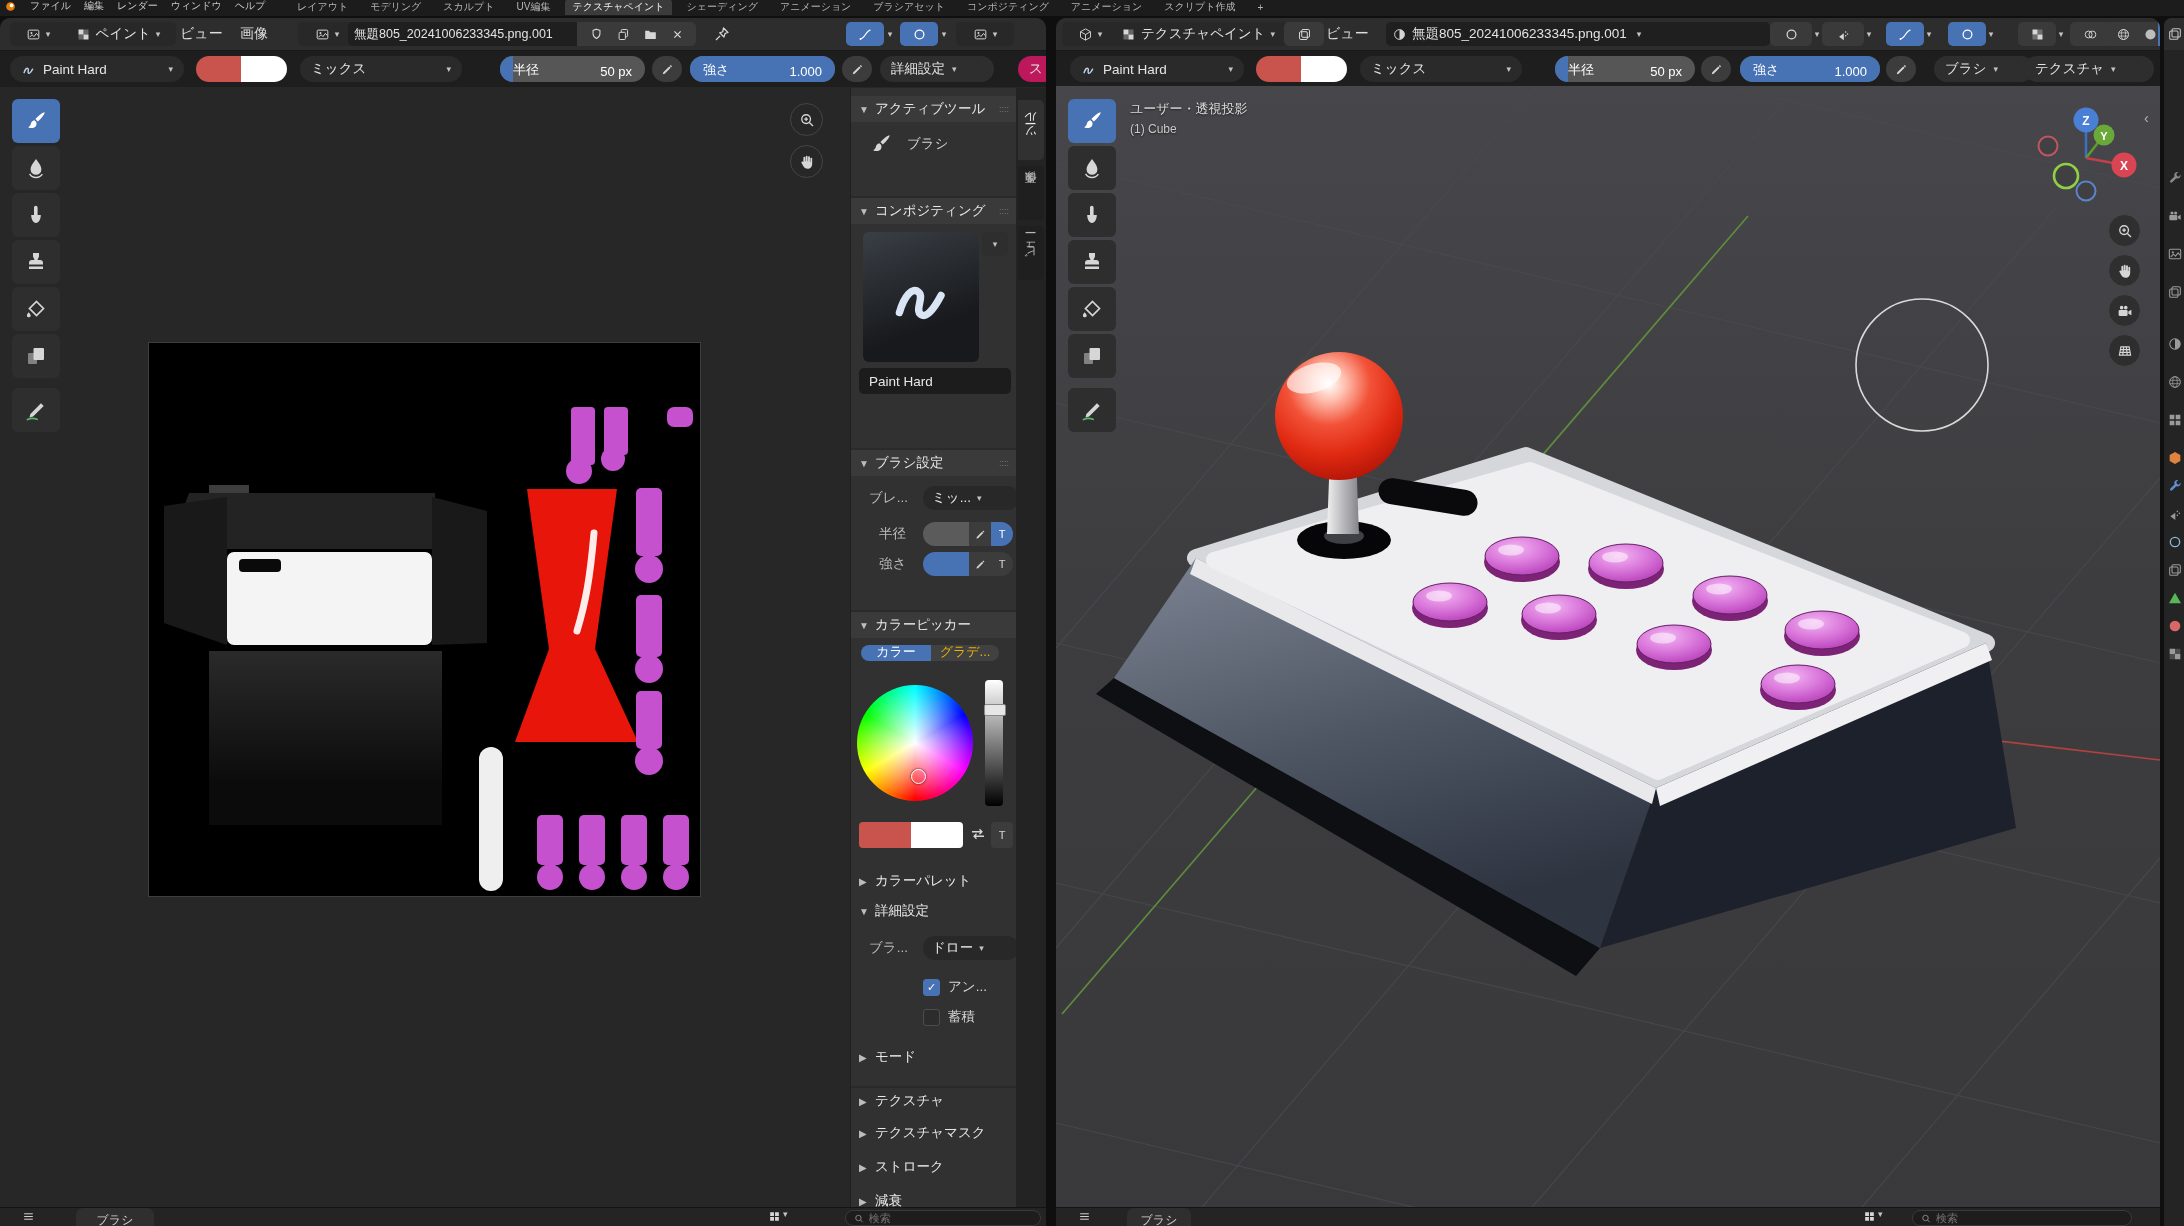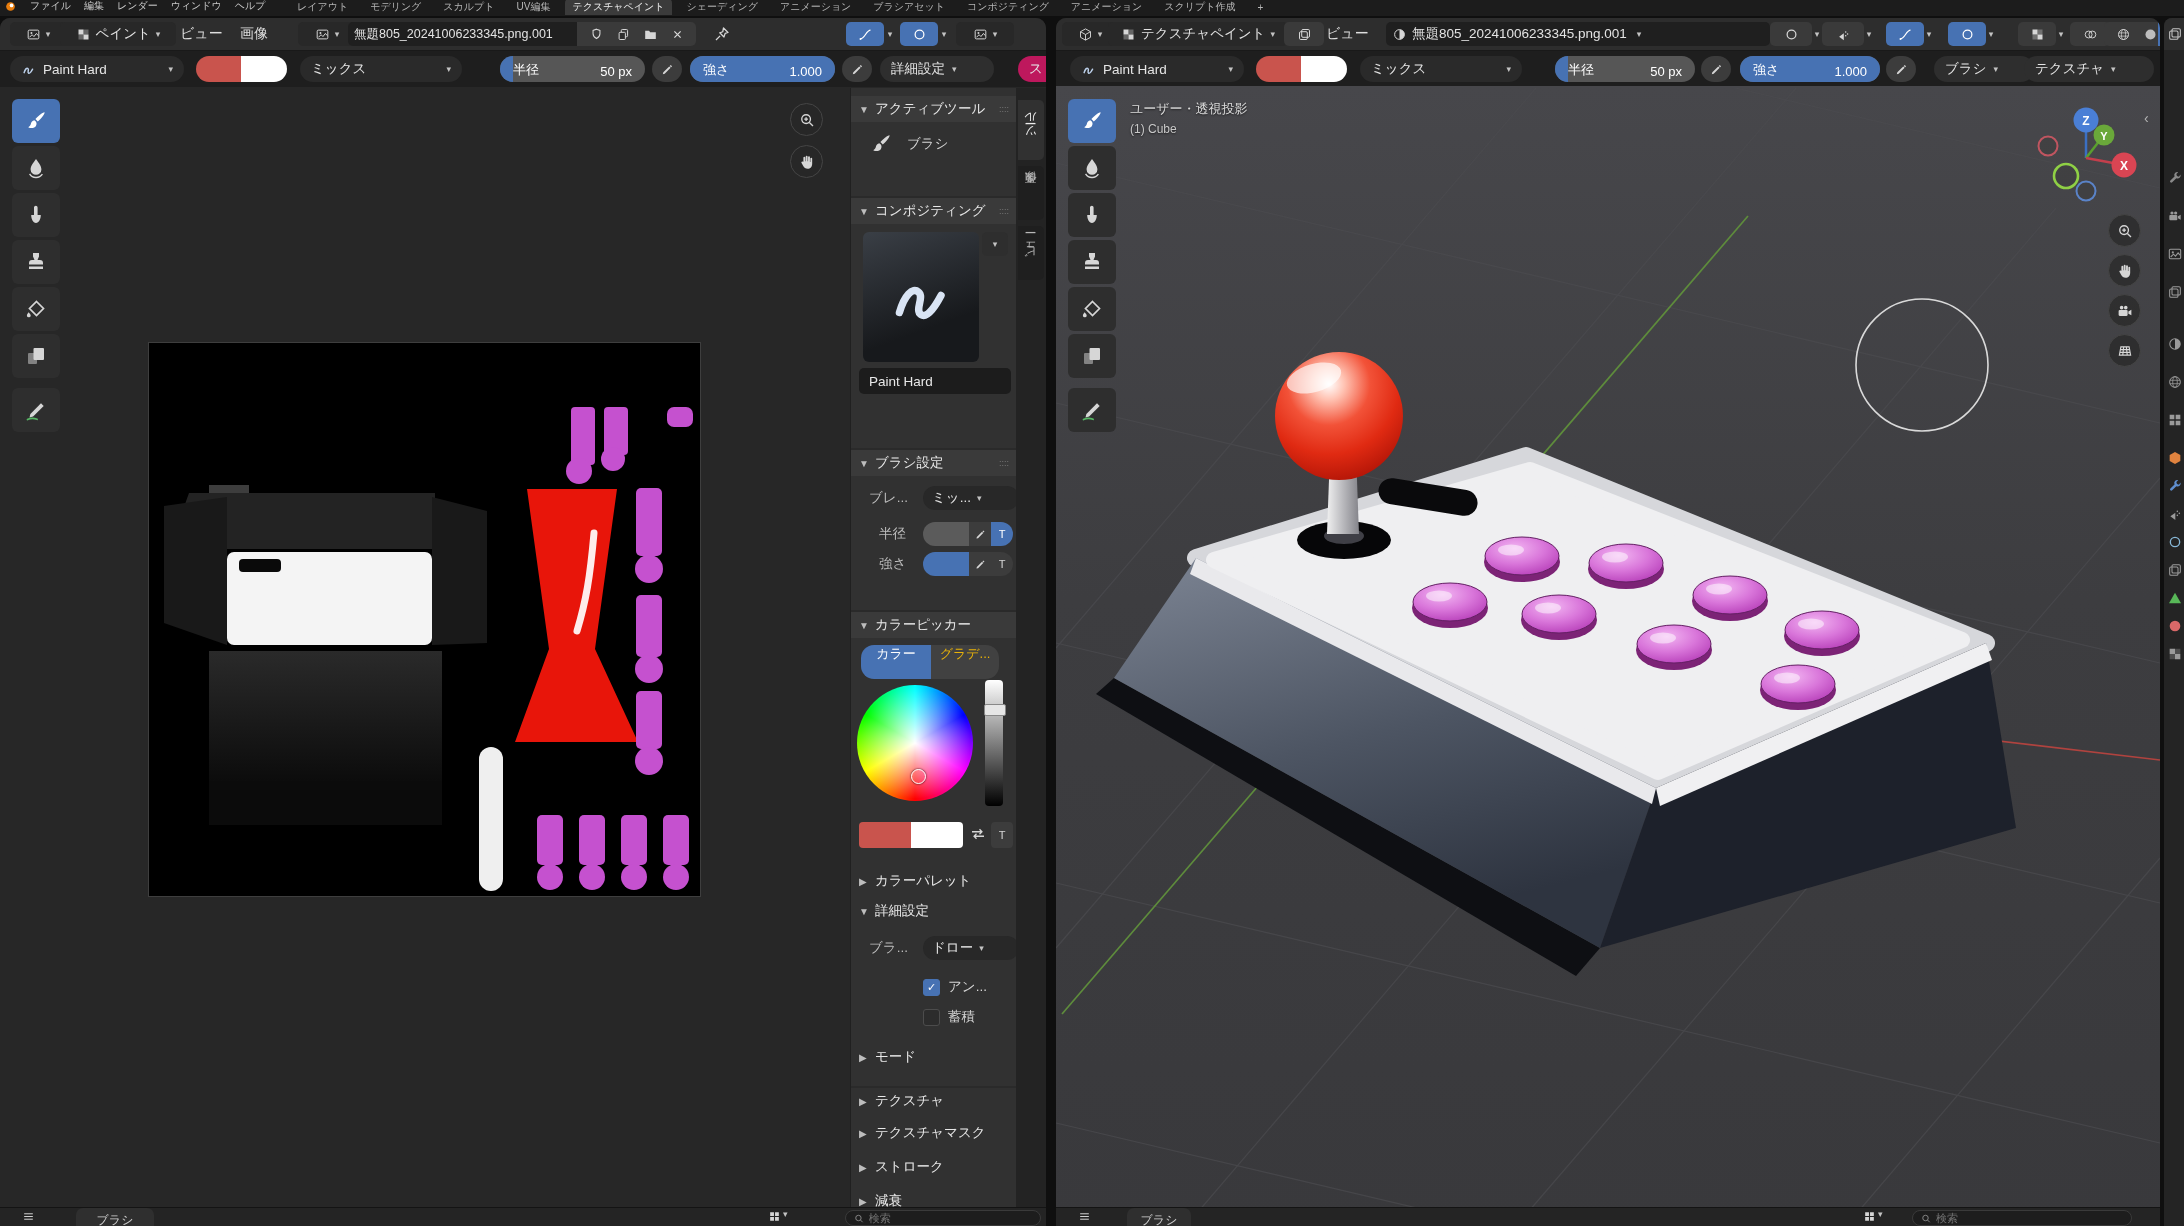--- a/index.html
+++ b/index.html
@@ -42,21 +42,21 @@
   .ntabs{position:absolute;left:1016px;width:30px;top:70px;bottom:0;background:#232323}
   .vtab{position:absolute;left:2px;width:26px;border-radius:5px 0 0 5px;background:#1f1f1f;color:#b8b8b8;font-size:12px;
     writing-mode:vertical-rl;transform:rotate(180deg);display:flex;align-items:center;justify-content:center}
   .vtab.active{background:#313131;color:#ececec}
   .shelf{position:absolute;left:0;right:0;bottom:0;height:18px;background:#242424;border-top:1px solid #141414;z-index:30}
   .shelf-tab{position:absolute;top:0;height:18px;background:#2f2f2f;border-radius:7px 7px 0 0;overflow:hidden;font-size:12px;color:#cfcfcf;text-align:center;line-height:24px}
   .search{position:absolute;top:2px;height:14px;background:#1d1d1d;border:1px solid #3a3a3a;border-radius:8px;display:flex;align-items:center;gap:4px;padding:0 7px}
   .search input{background:transparent;border:0;outline:0;color:#9a9a9a;font-size:11px;width:100%;font-family:inherit;padding:0}
   .cb{width:15px;height:15px;border-radius:3px;background:#2c2c2c;border:1px solid #4c4c4c;display:flex;align-items:center;justify-content:center;font-size:11px;color:#fff}
   .cb.on{background:#4772b3;border-color:#4772b3}
-  .seg{height:34px;border-radius:13px;display:flex;align-items:flex-start;justify-content:center;font-size:13px}
+  .seg{height:16px;border-radius:13px;display:flex;align-items:flex-end;justify-content:center;font-size:13px}
   .ovl-text{position:absolute;font-size:13px;color:#dcdcdc;text-shadow:0 1px 2px rgba(0,0,0,.6)}
   .props{position:absolute;left:2164px;top:18px;bottom:0;width:20px;background:#242424;border-radius:8px 0 0 0;overflow:hidden}
   .props .ph{position:absolute;left:0;right:0;top:0;height:32px;background:#2d2d2d}
   .pic{position:absolute;left:3px;width:16px;height:16px}
 </style>
 </head>
 <body>
 
 <svg width="0" height="0" style="position:absolute">
   <defs>

